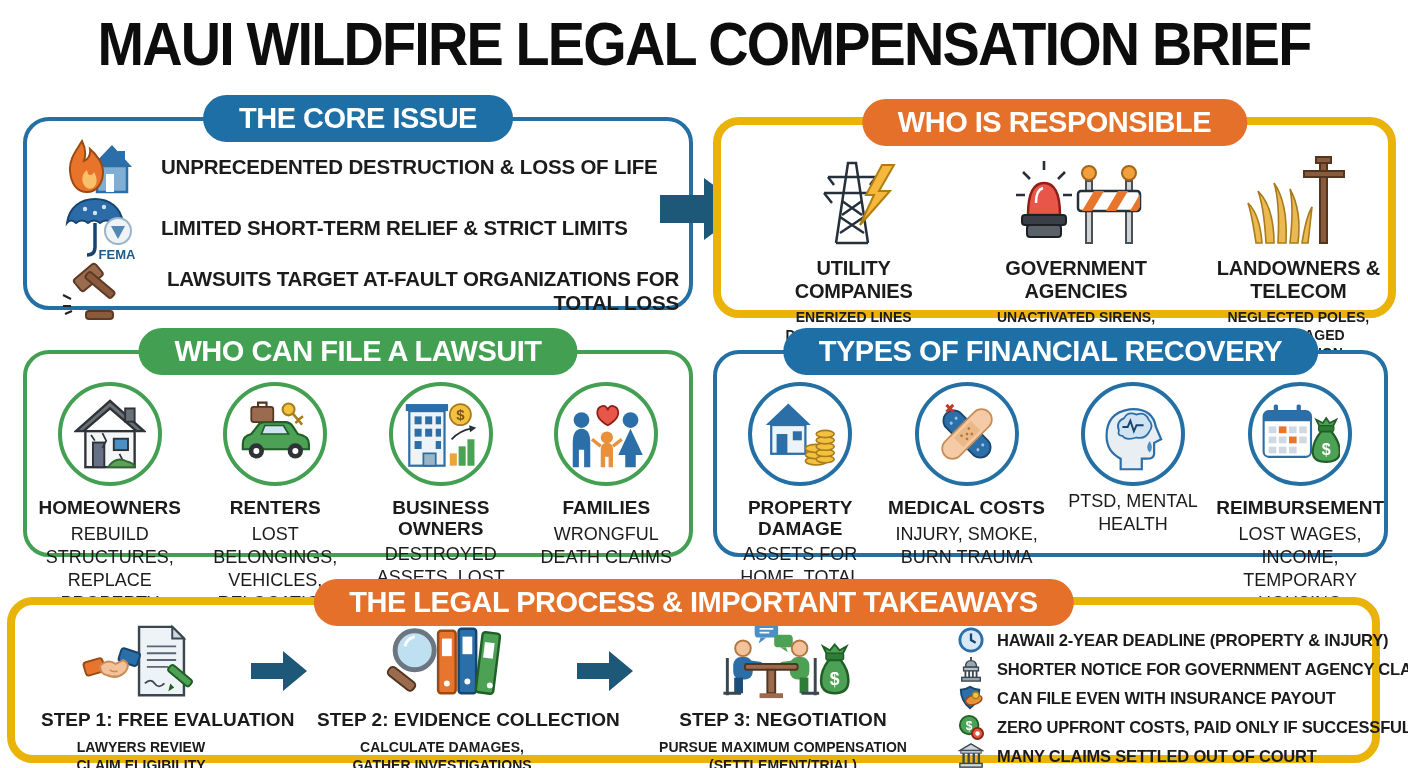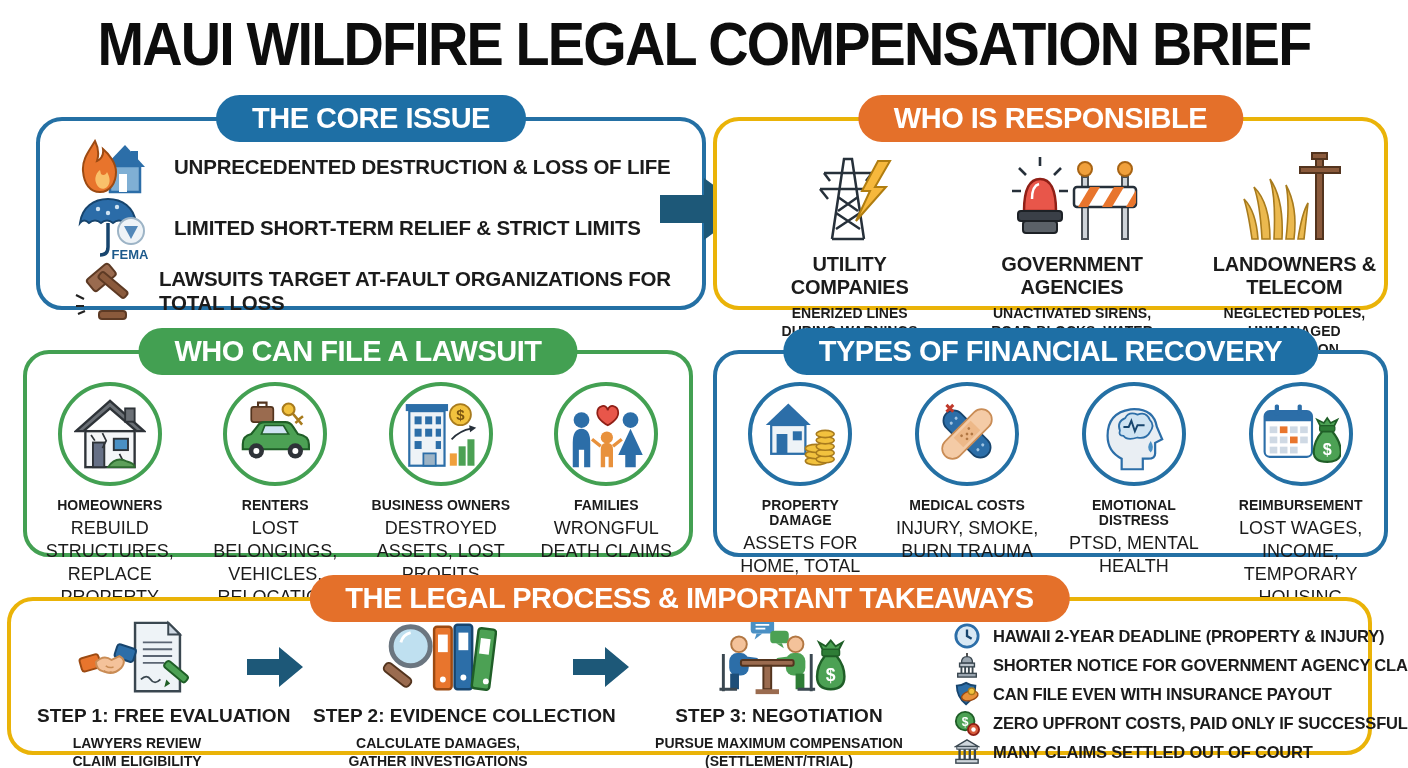--- a/index.html
+++ b/index.html
@@ -3,51 +3,51 @@
 <meta charset="utf-8">
 <style>
   html,body{margin:0;padding:0;background:#ffffff;}
   .canvas{position:relative;width:1408px;height:768px;background:#fff;overflow:hidden;
           font-family:"Liberation Sans","DejaVu Sans",sans-serif;color:#1b1b1b;border-radius:12px;}
   .title{position:absolute;top:8px;left:0;width:100%;margin:0;text-align:center;
          font-size:62px;font-weight:bold;color:#0d0d0d;letter-spacing:-2px;
          transform:scaleX(0.9);white-space:nowrap;}
   .box{position:absolute;border-radius:26px;background:#fff;box-sizing:content-box;}
   .b-blue{border:4px solid #2470A4;}
-  .b-orange{border:4px solid #eab308;}
+  .b-orange{border:8px solid #eab308;}
   .b-green{border:4px solid #43A052;}
   .pill{position:absolute;top:-26px;left:50%;transform:translateX(-50%);color:#fff;
         font-weight:bold;white-space:nowrap;border-radius:999px;padding:7px 36px;
         font-size:29px;letter-spacing:-0.5px;}
   .p-blue{background:#1E6FA5;}
   .p-orange{background:#E4702A;}
   .p-green{background:#43A052;}
-  #core{left:36px;top:117px;width:662px;height:185px;}
+  #core{left:23px;top:117px;width:662px;height:185px;}
   #resp{left:713px;top:117px;width:667px;height:185px;}
   #plain{left:23px;top:350px;width:662px;height:199px;}
   #recov{left:713px;top:350px;width:667px;height:199px;}
   #proc{left:7px;top:597px;width:1357px;height:150px;}
   .flow-arrow{position:absolute;left:660px;top:178px;}
   .core-rows{display:flex;flex-direction:column;justify-content:space-evenly;height:100%;
-             padding:18px 10px 6px 28px;box-sizing:border-box;}
+             padding:18px 10px 6px 28px;box-sizing:border-box;text-align:right;}
   .core-row{display:flex;align-items:center;gap:18px;}
   .core-icn{width:88px;display:flex;justify-content:center;align-items:center;}
   .core-text{font-size:20.5px;font-weight:bold;letter-spacing:-0.2px;}
   .tri-cols{display:flex;height:100%;padding-top:24px;box-sizing:border-box;}
   .tri-col{flex:1;text-align:center;margin-left:43px;}
   .tri-icn{height:98px;display:flex;align-items:flex-end;justify-content:center;}
   .tri-title{font-size:20px;font-weight:bold;margin-top:10px;letter-spacing:-0.2px;}
   .tri-sub{font-size:14px;font-weight:bold;line-height:1.3;margin:5px auto 0;text-align:center;}
   .quad-cols{display:flex;padding-top:28px;}
   .quad-col{flex:1;text-align:center;}
   .ring{width:96px;height:96px;border-radius:50%;margin:0 auto;display:flex;
         align-items:center;justify-content:center;background:#fff;}
   .r-green{border:4px solid #43A052;}
   .r-blue{border:4px solid #2470A4;}
-  .quad-title{font-size:14px;font-weight:bold;margin:12px auto 0;line-height:1.08;}
+  .quad-title{font-size:19px;font-weight:bold;margin:12px auto 0;line-height:1.08;}
   .quad-sub{font-size:18px;font-weight:normal;line-height:1.28;margin:4px auto 0;}
   .proc-wrap{display:flex;height:100%;box-sizing:border-box;padding:16px 18px 0 26px;}
   .steps{display:flex;align-items:flex-start;}
   .step{text-align:center;}
   .step1{width:200px;} .step2{width:250px;} .step3{width:280px;}
   .s-icn{height:82px;display:flex;align-items:center;justify-content:center;}
   .step-title{font-size:19px;font-weight:bold;margin-top:6px;white-space:nowrap;}
   .step-sub{font-size:14px;font-weight:bold;line-height:1.25;margin:8px auto 0;}
   .sarr{margin:30px 10px 0 10px;}
   .takeaways{margin-left:34px;padding-top:6px;display:flex;flex-direction:column;gap:3px;}
@@ -312,21 +312,20 @@
       </div>
       <div class="quad-col">
         <div class="ring r-blue">
           <svg width="68" height="74" viewBox="0 0 76 84">
             <path d="M24 82 V70 Q8 62 8 44 Q8 18 34 14 Q60 12 64 34 L70 48 L62 52 V64 Q62 70 54 70 H48 V82 Z" fill="#e9eef3" stroke="#2C6EA8" stroke-width="2.5"></path>
             <path d="M22 38 Q18 28 28 24 Q32 16 42 20 Q52 16 56 26 Q62 32 56 40 Q52 48 42 46 Q30 50 26 44 Q20 44 22 38 Z" fill="#cfe3f2" stroke="#2C6EA8" stroke-width="2"></path>
             <path d="M26 34 H32 L35 27 L39 39 L42 32 H50" stroke="#17456e" stroke-width="2.2" fill="none"></path>
             <path d="M57 50 Q62 58 57 63 Q51 58 57 50 Z" fill="#4a90c4"></path>
           </svg>
         </div>
-        <div class="quad-title" style="max-width:150px">EMOTIONAL DISTRESS</div>
         <div class="quad-sub" style="max-width:135px">PTSD, MENTAL HEALTH</div>
       </div>
       <div class="quad-col">
         <div class="ring r-blue">
           <svg width="80" height="66" viewBox="0 0 94 78">
             <rect x="4" y="12" width="56" height="54" rx="6" fill="#fff" stroke="#2C6EA8" stroke-width="2.5"></rect>
             <path d="M4 24 H60 V18 Q60 12 54 12 H10 Q4 12 4 18 Z" fill="#2C6EA8"></path>
             <rect x="16" y="4" width="5" height="13" rx="2" fill="#2C6EA8"></rect>
             <rect x="43" y="4" width="5" height="13" rx="2" fill="#2C6EA8"></rect>
             <g fill="#cfd9e4">

